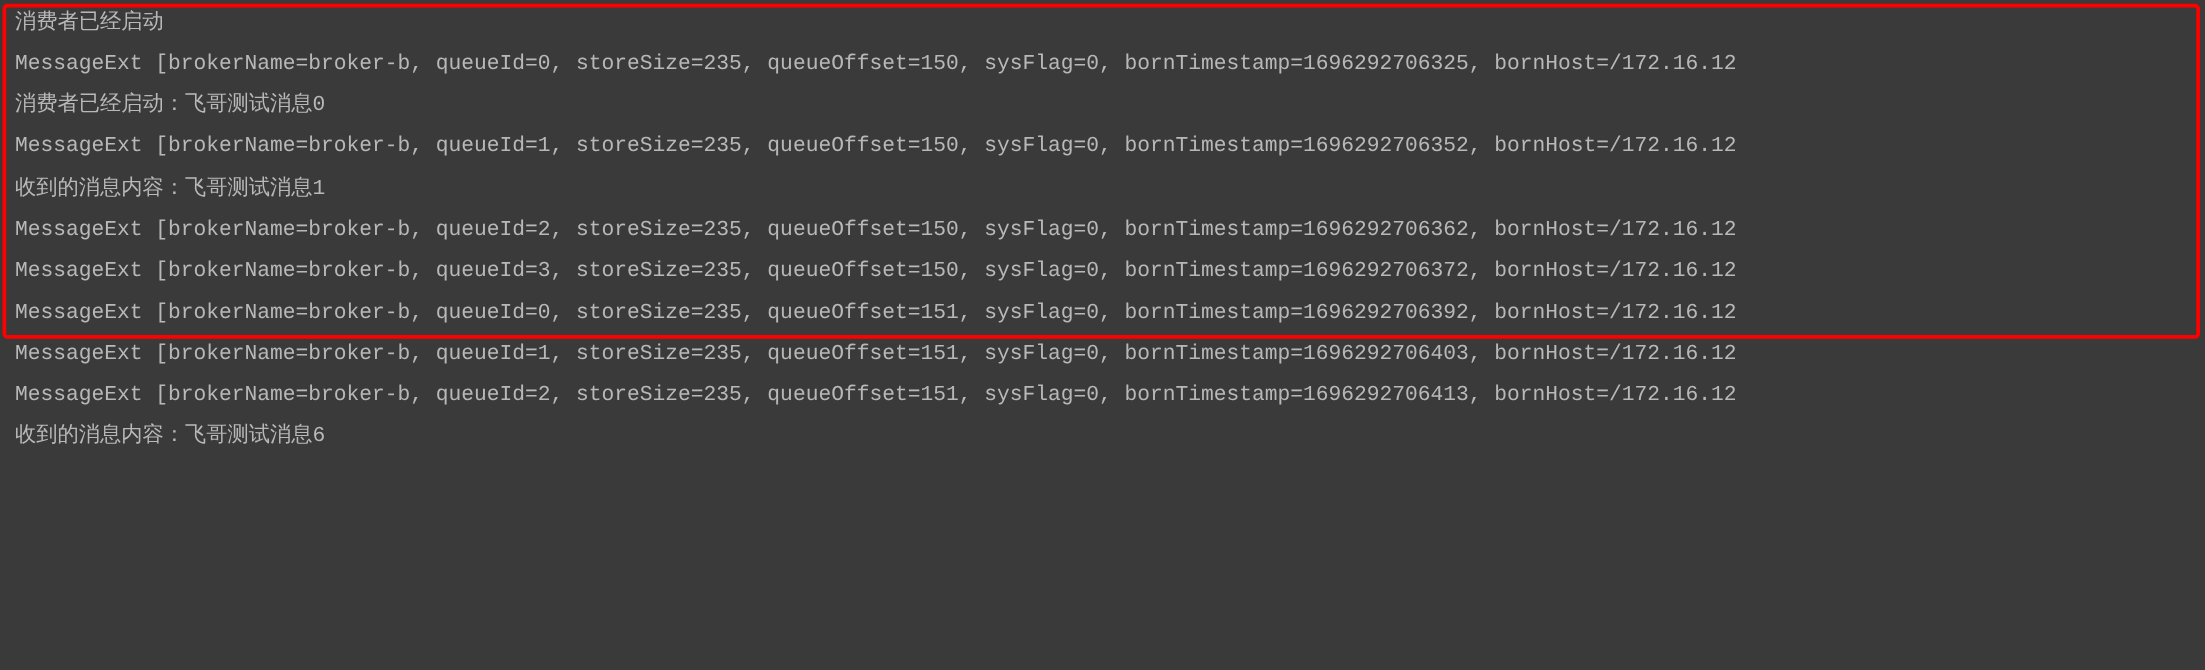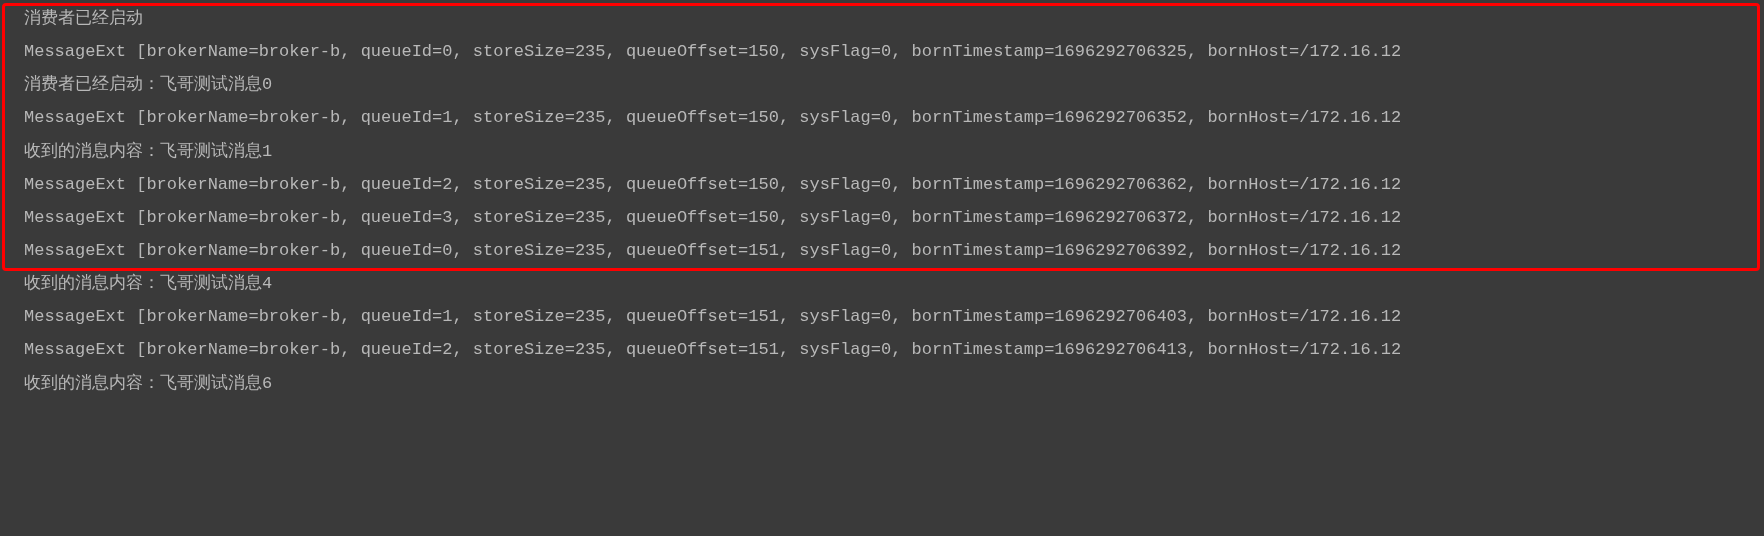--- a/index.html
+++ b/index.html
@@ -12,21 +12,21 @@
       color: #b8b8b8;
       font-family: 'Courier New', Consolas, monospace;
       font-size: 17px;
       line-height: 1.95;
       overflow: hidden;
       width: 1764px;
       height: 536px;
       white-space: nowrap;
     }
     .console-output {
-      padding: 2px 24px;
+      padding: 2px 12px;
       position: relative;
     }
     .log-line {
       white-space: nowrap;
       overflow: hidden;
     }
     .highlight-box {
       position: absolute;
       border: 3px solid #ff0000;
       border-radius: 4px;
@@ -38,18 +38,17 @@
 
 <div class="console-output">
   <div class="log-line">消费者已经启动</div>
   <div class="log-line">MessageExt [brokerName=broker-b, queueId=0, storeSize=235, queueOffset=150, sysFlag=0, bornTimestamp=1696292706325, bornHost=/172.16.12</div>
   <div class="log-line">消费者已经启动：飞哥测试消息0</div>
   <div class="log-line">MessageExt [brokerName=broker-b, queueId=1, storeSize=235, queueOffset=150, sysFlag=0, bornTimestamp=1696292706352, bornHost=/172.16.12</div>
   <div class="log-line">收到的消息内容：飞哥测试消息1</div>
   <div class="log-line">MessageExt [brokerName=broker-b, queueId=2, storeSize=235, queueOffset=150, sysFlag=0, bornTimestamp=1696292706362, bornHost=/172.16.12</div>
   <div class="log-line">MessageExt [brokerName=broker-b, queueId=3, storeSize=235, queueOffset=150, sysFlag=0, bornTimestamp=1696292706372, bornHost=/172.16.12</div>
   <div class="log-line">MessageExt [brokerName=broker-b, queueId=0, storeSize=235, queueOffset=151, sysFlag=0, bornTimestamp=1696292706392, bornHost=/172.16.12</div>
-  <div class="log-line">收到的消息内容：飞哥测试消息4</div>
   <div class="log-line">MessageExt [brokerName=broker-b, queueId=1, storeSize=235, queueOffset=151, sysFlag=0, bornTimestamp=1696292706403, bornHost=/172.16.12</div>
   <div class="log-line">MessageExt [brokerName=broker-b, queueId=2, storeSize=235, queueOffset=151, sysFlag=0, bornTimestamp=1696292706413, bornHost=/172.16.12</div>
   <div class="log-line">收到的消息内容：飞哥测试消息6</div>
   <div class="highlight-box" style="top: 3px; left: 2px; width: 1758px; height: 268px;"></div>
 </div>
 
 </body></html>

